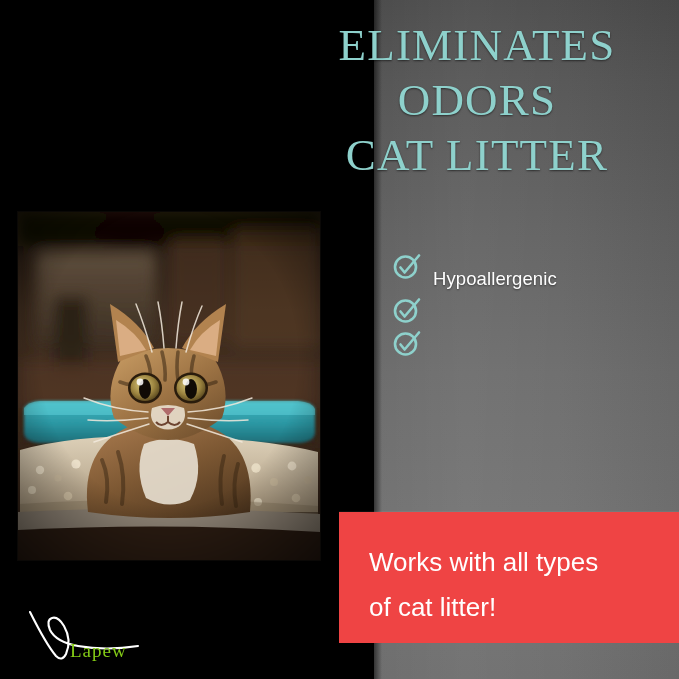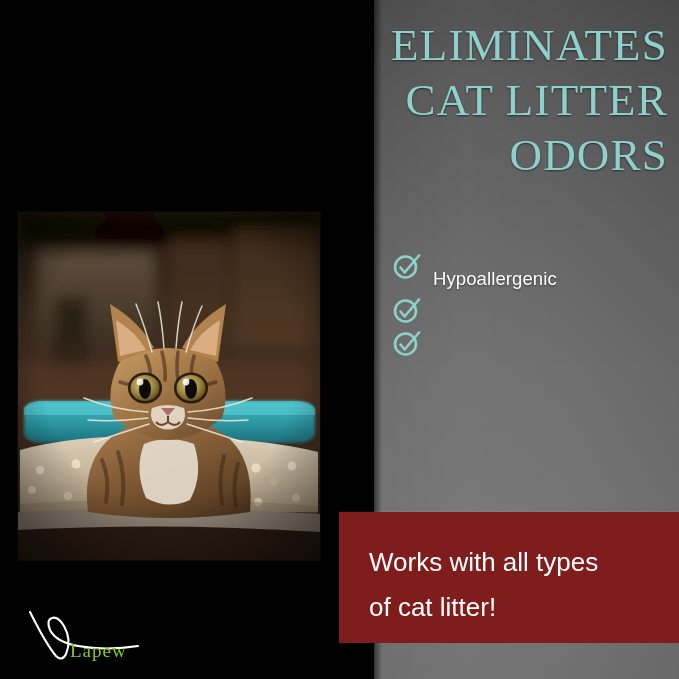--- a/index.html
+++ b/index.html
@@ -57,21 +57,21 @@
                 rgba(0,0,0,0.0) 100%);
     pointer-events: none;
   }
 
   
   .headline {
     position: absolute;
     left: 286px;
     top: 18px;
     width: 382px;
-    text-align: right;
+    text-align: center;
     font-family: "Liberation Serif", "DejaVu Serif", serif;
     color: #8ed1cc;
     font-size: 45px;
     line-height: 55px;
     letter-spacing: 1.2px;
     text-shadow: 0 1px 2px rgba(0,0,0,0.55);
     white-space: nowrap;
   }
   .headline .hl-line { display: block; }
 
@@ -118,21 +118,21 @@
     margin-top: 15px;
   }
 
   
   .caption-box {
     position: absolute;
     left: 339px;
     top: 512px;
     width: 340px;
     height: 131px;
-    background: #7f1d1d;
+    background: #ef4444;
     box-shadow: 0 -1px 0 rgba(255,255,255,0.05);
   }
   .caption-text {
     position: absolute;
     left: 30px;
     top: 28px;
     width: 290px;
     color: #ffffff;
     font-size: 26px;
     line-height: 45px;
@@ -168,22 +168,22 @@
 
 <div id="ad">
 
   <div class="bg-black"></div>
   <div class="bg-gray"></div>
   <div class="bg-gray-sheen"></div>
   <div class="seam"></div>
 
   <div class="headline">
     <span class="hl-line">ELIMINATES</span>
+    <span class="hl-line">ODORS</span>
     <span class="hl-line">CAT LITTER</span>
-    <span class="hl-line">ODORS</span>
   </div>
 
   <div class="photo">
     <svg viewBox="0 0 302 348" preserveAspectRatio="xMidYMid slice">
       <defs>
         <linearGradient id="roomBg" x1="0" y1="0" x2="0" y2="1">
           <stop offset="0%" stop-color="#1d140e"></stop>
           <stop offset="28%" stop-color="#3a2a1d"></stop>
           <stop offset="62%" stop-color="#4a3323"></stop>
           <stop offset="100%" stop-color="#2a1c13"></stop>

